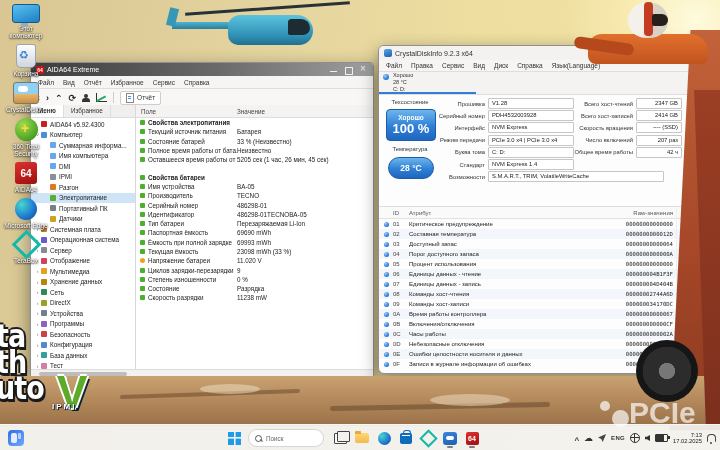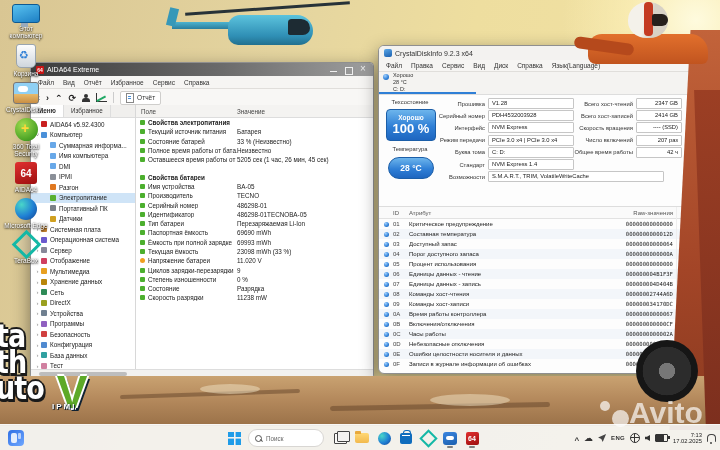--- a/index.html
+++ b/index.html
@@ -775,15 +775,15 @@
       </span>
       <span class="tray-item">
           <span class="tray-bell"></span>
         </span>
     </div>
   </div>
 
   <div id="avito">
     <span class="dot2"></span>
     <span class="dot1"></span>
-    <span class="t">Avito</span>
+    <span class="t">PCIe</span>
   </div>
 </div>
 
 </body></html>

